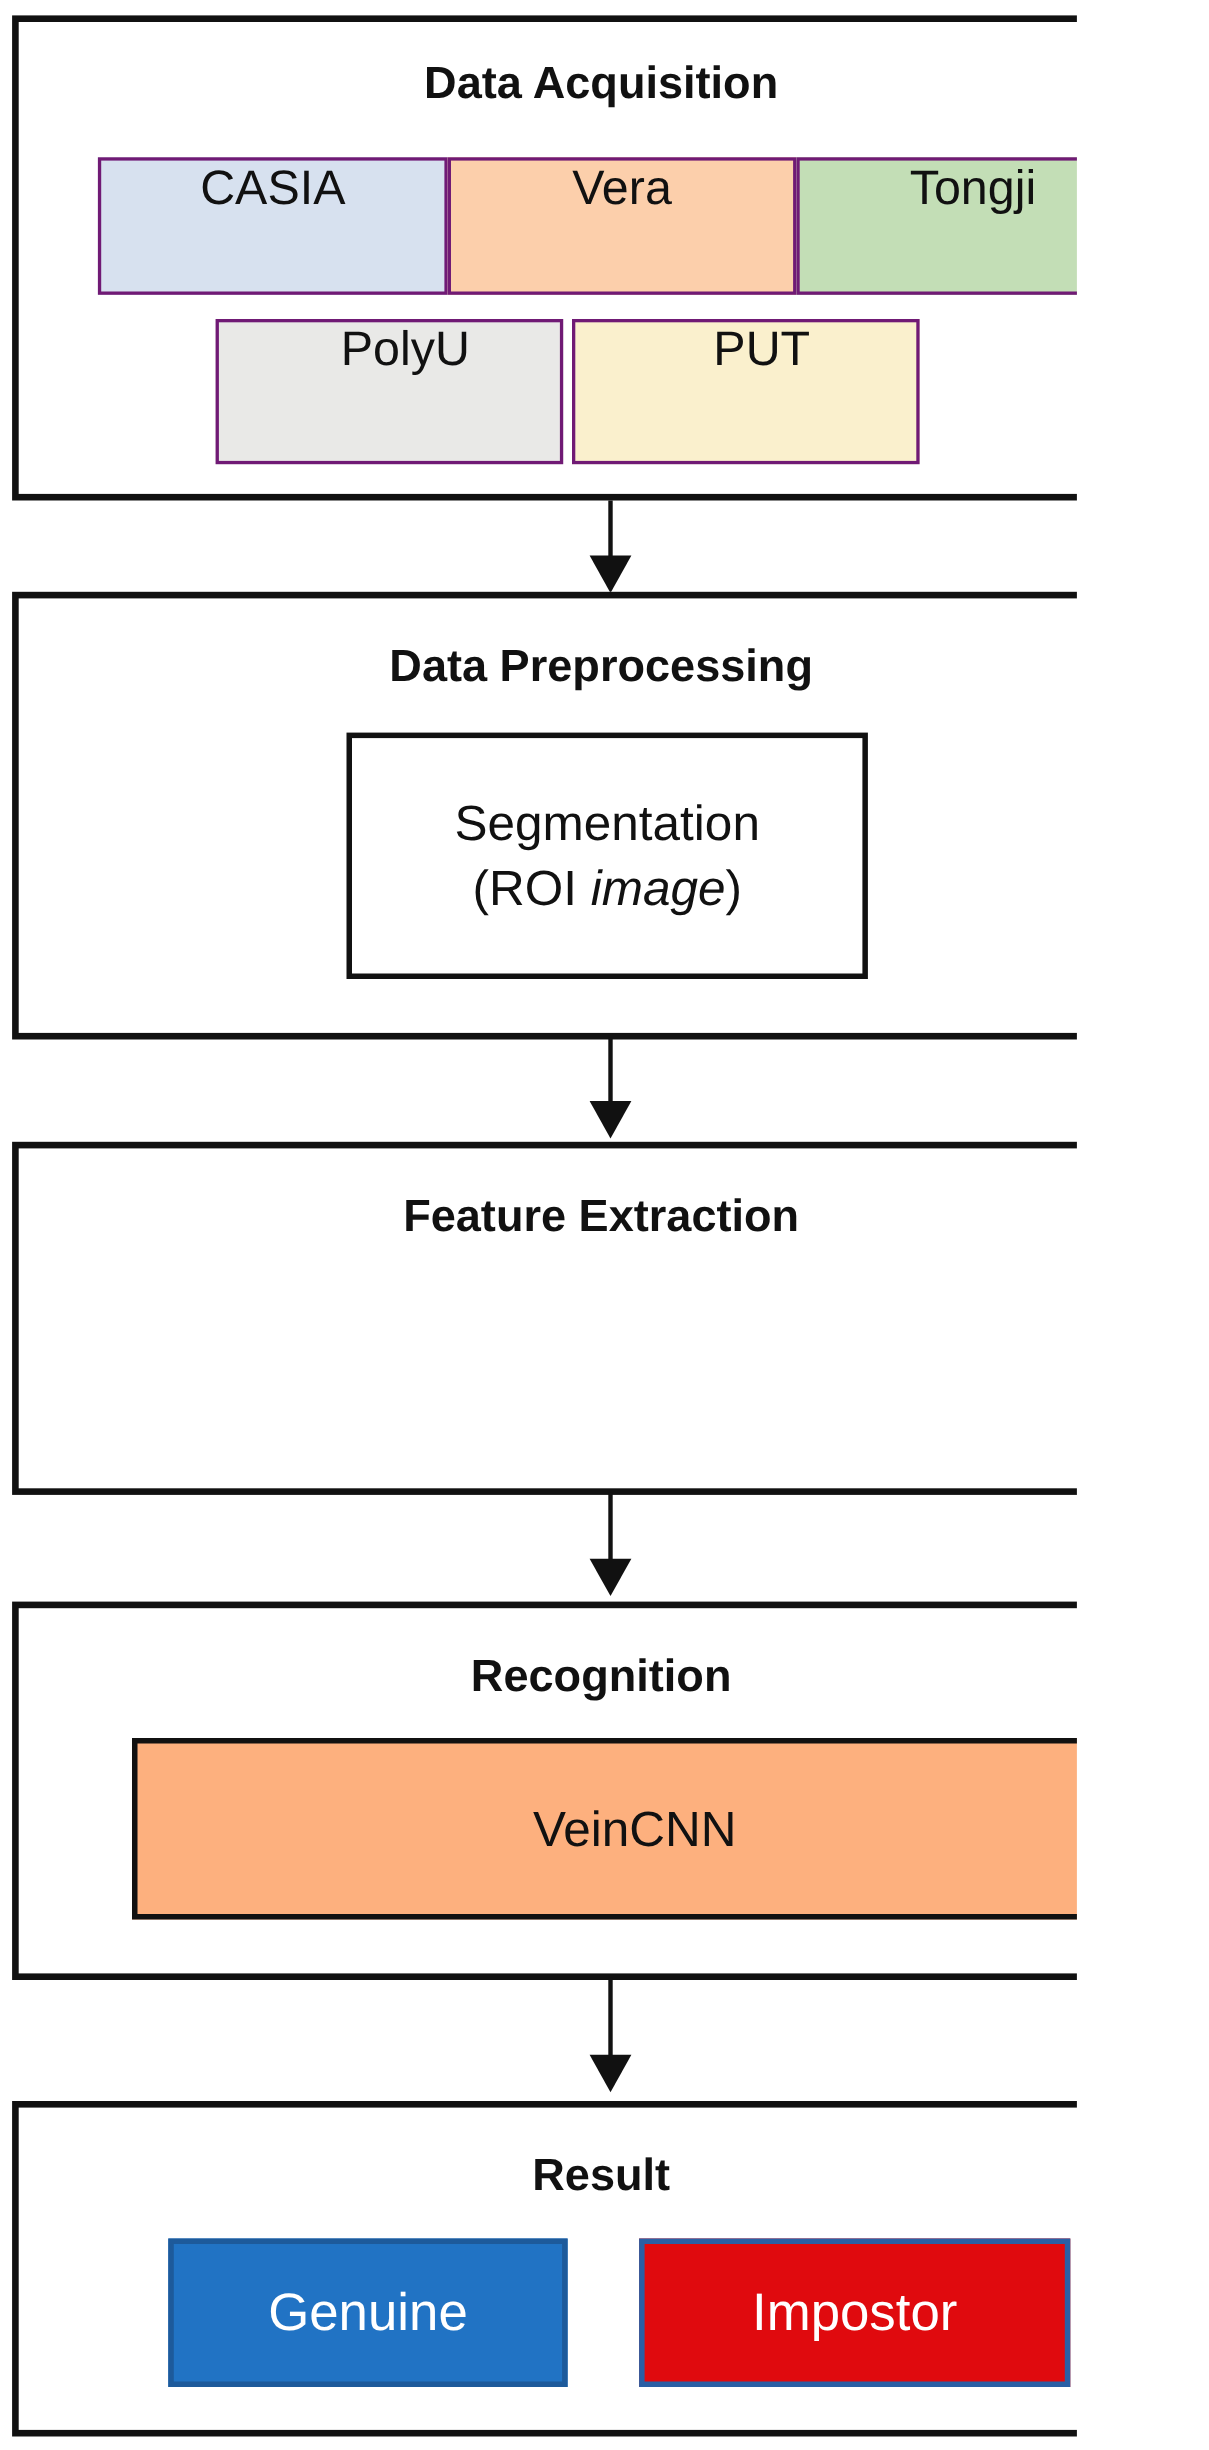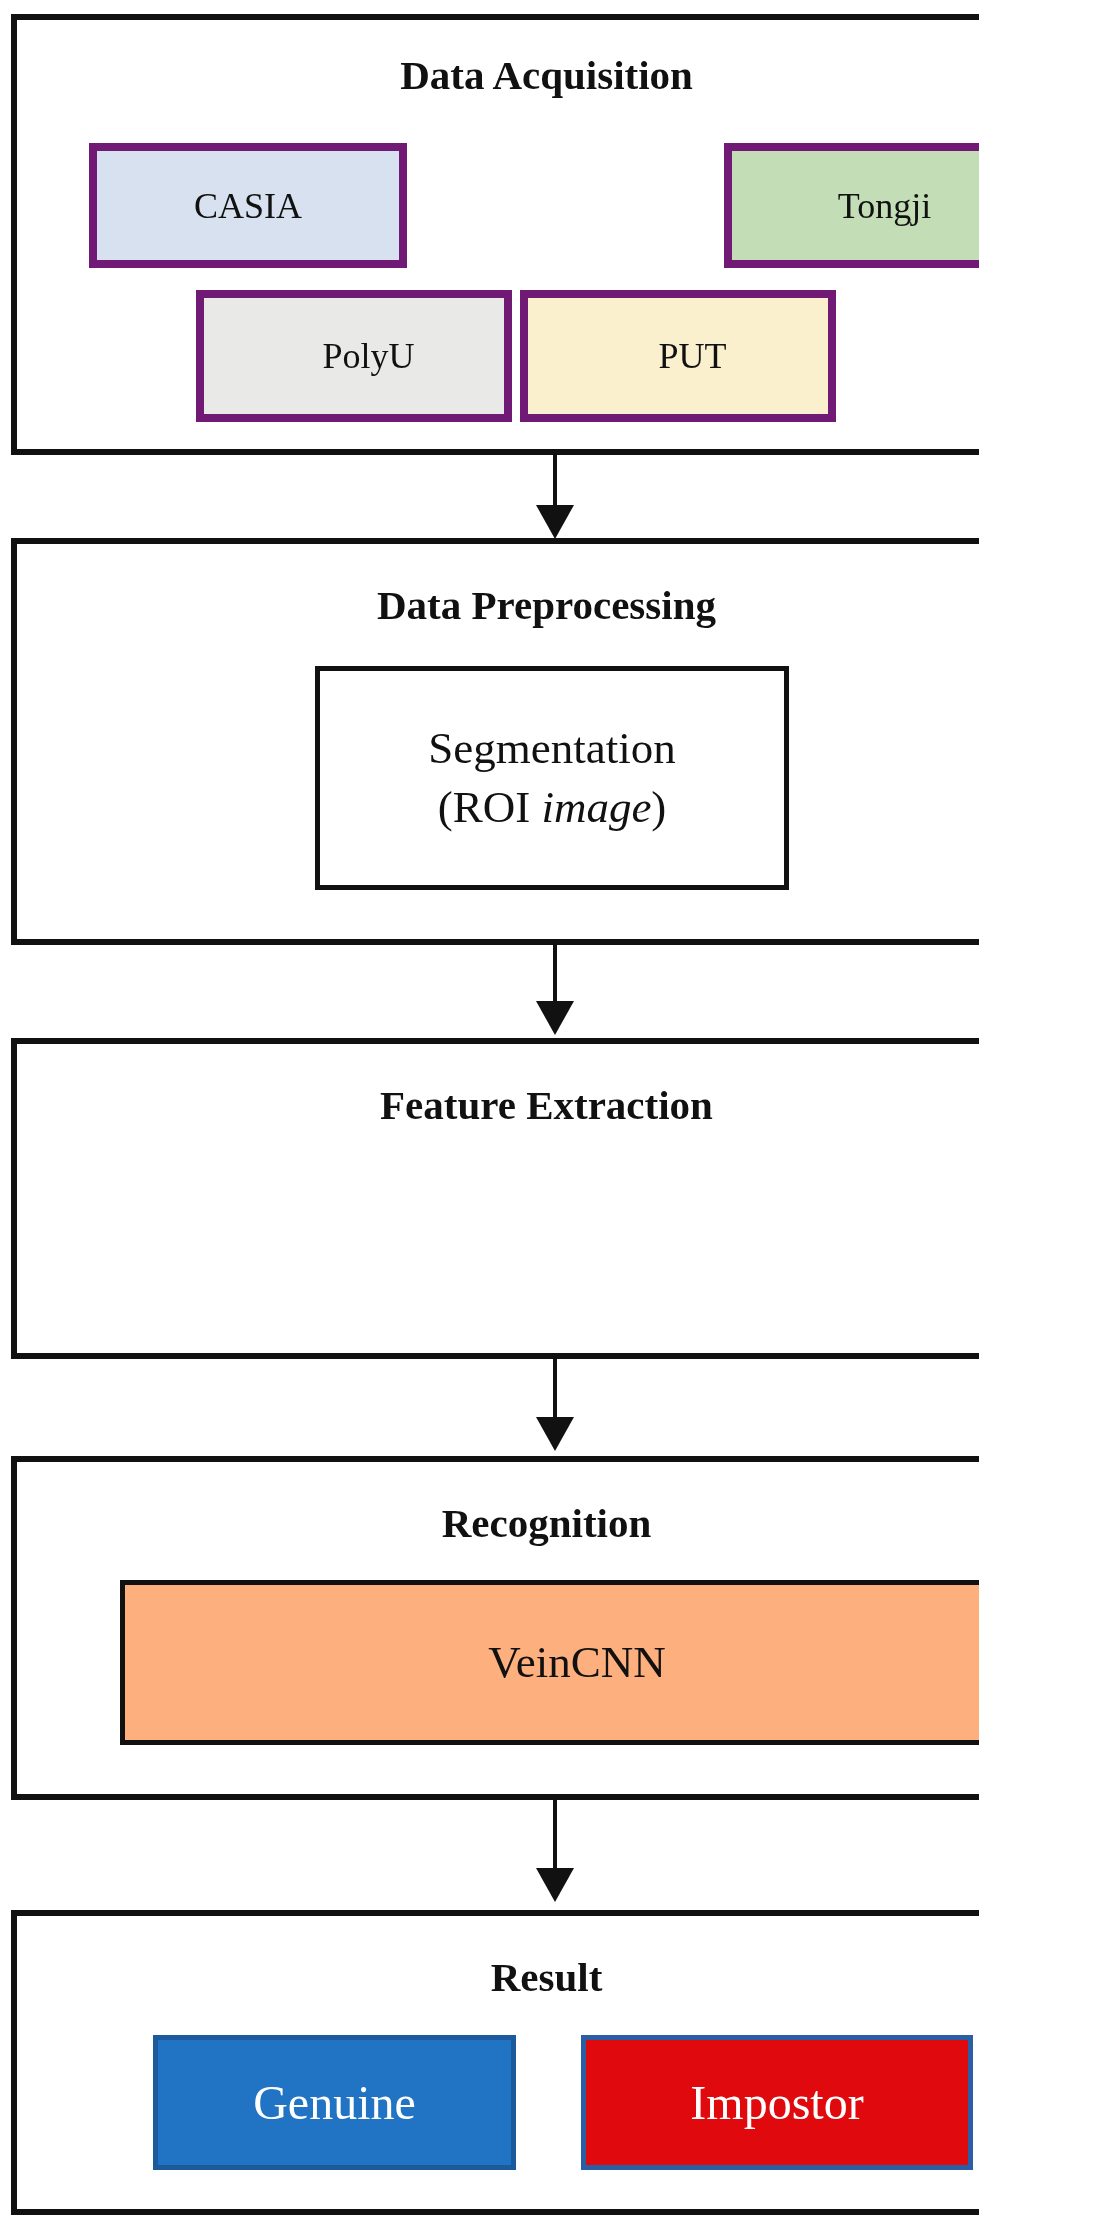--- a/index.html
+++ b/index.html
@@ -1,20 +1,20 @@
 <!DOCTYPE html>
 <html><head>
 <meta charset="utf-8">
 <style>
   html,body{margin:0;padding:0;background:#ffffff;}
   #canvas{
     position:relative;
     width:979px;height:2227px;
     background:#ffffff;
-    font-family:Liberation Serif, serif;
+    font-family:Liberation Sans, sans-serif;
     color:#111111;
     overflow:hidden;
   }
   .sec{
     position:absolute;
     left:11px;width:1071px;
     border:6px solid #111111;
     background:#ffffff;
     box-sizing:border-box;
   }
@@ -22,24 +22,24 @@
     position:absolute;left:0;right:0;top:36px;
     text-align:center;
     font-weight:bold;
     font-size:41px;
     line-height:50px;
     white-space:nowrap;
   }
   .sec1 .sec-title{top:30px;}
   .ds{
     position:absolute;
-    border:8px solid #701a75;
+    border:3px solid #701a75;
     box-sizing:border-box;
-    display:flex;align-items:center;justify-content:center;
-    font-size:36px;
+    display:flex;align-items:flex-start;justify-content:center;
+    font-size:44px;
   }
   .row1{top:123px;height:125px;}
   .row2{top:270px;height:132px;padding-left:29px;}
   .inner-box{
     position:absolute;
     border:5px solid #111111;
     box-sizing:border-box;
     background:#ffffff;
     display:flex;flex-direction:column;align-items:center;justify-content:center;
     font-size:45px;
@@ -70,20 +70,23 @@
 </head>
 <body>
 
 <div id="canvas">
 
   <div class="sec sec1" style="top:14px;height:441px;">
     <div class="sec-title">Data Acquisition</div>
 
     <div class="ds row1" style="left: 72px; width: 318px; background-color: rgb(215, 225, 239);">
       <span>CASIA</span>
+    </div>
+    <div class="ds row1" style="left: 390px; width: 317px; background-color: rgb(252, 207, 171);">
+      <span>Vera</span>
     </div>
     <div class="ds row1" style="left: 707px; width: 321px; background-color: rgb(195, 222, 182);">
       <span>Tongji</span>
     </div>
 
     <div class="ds row2" style="left: 179px; width: 316px; background-color: rgb(233, 233, 231);">
       <span>PolyU</span>
     </div>
     <div class="ds row2" style="left: 503px; width: 316px; background-color: rgb(250, 240, 205);">
       <span>PUT</span>

